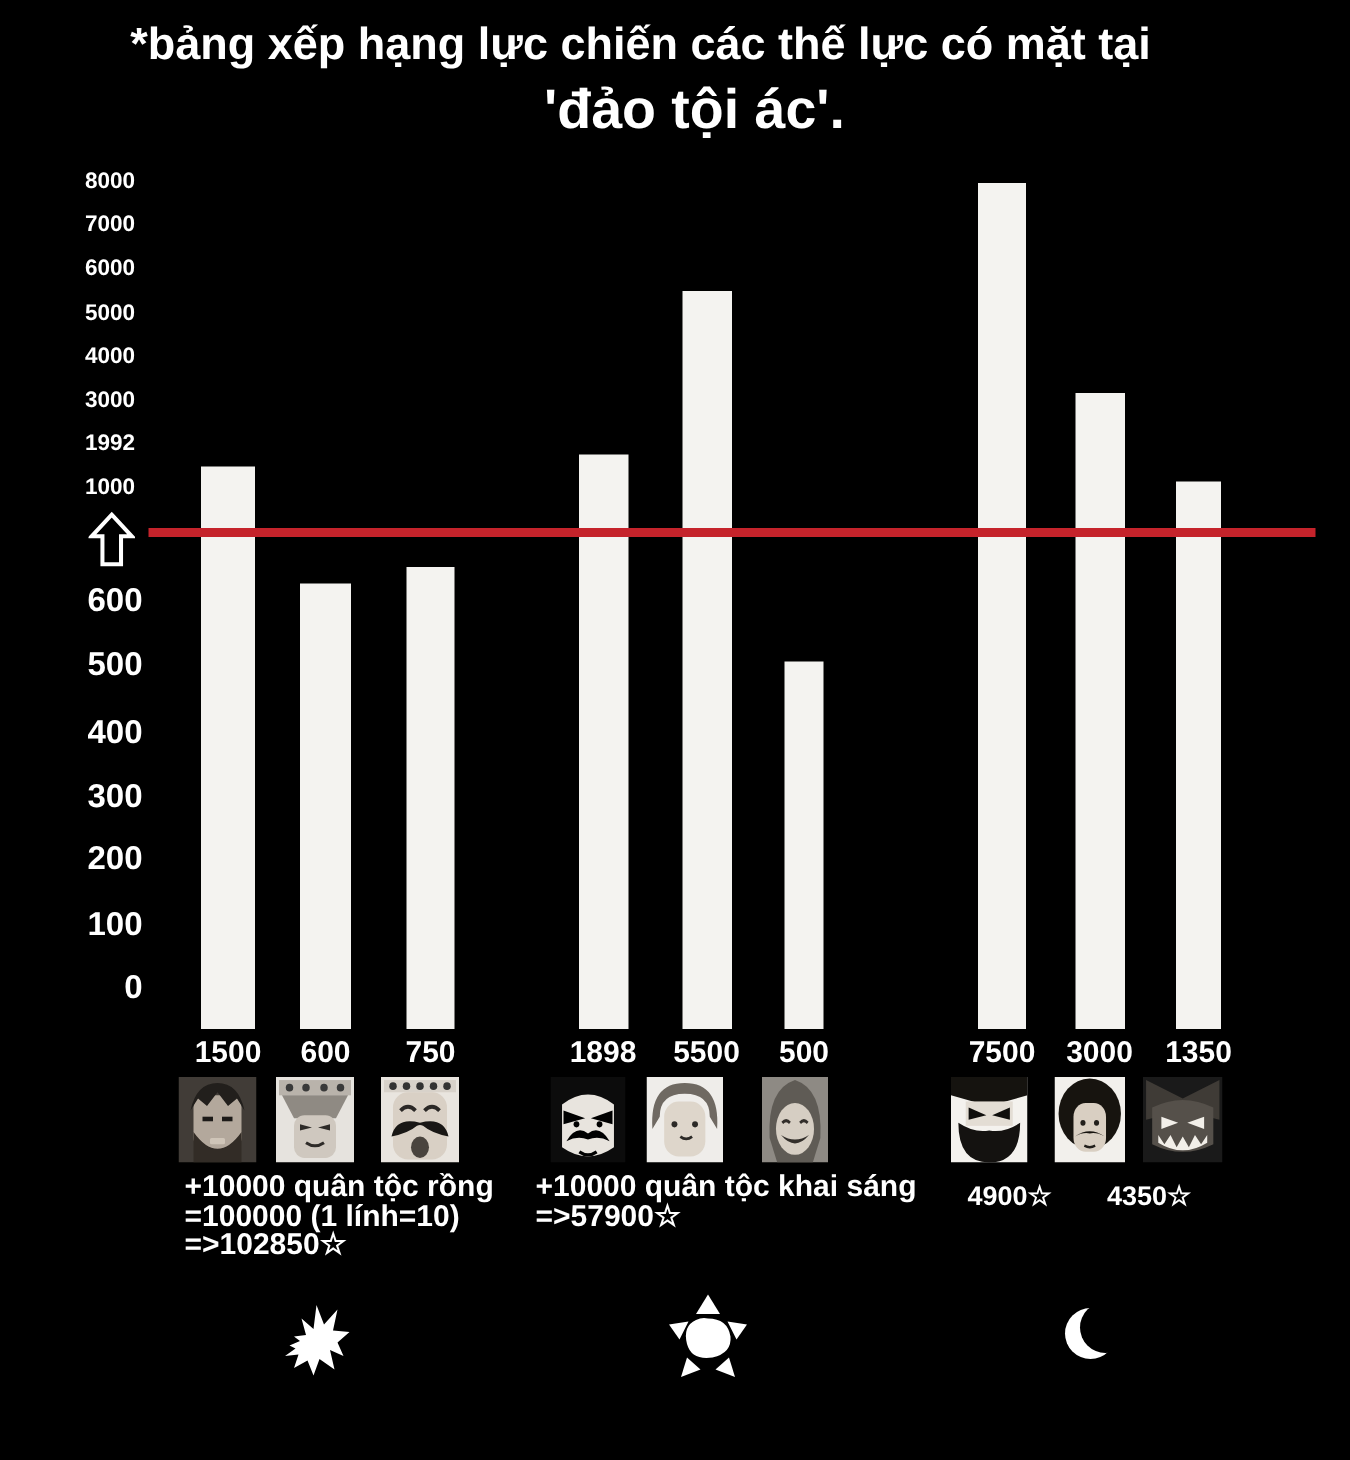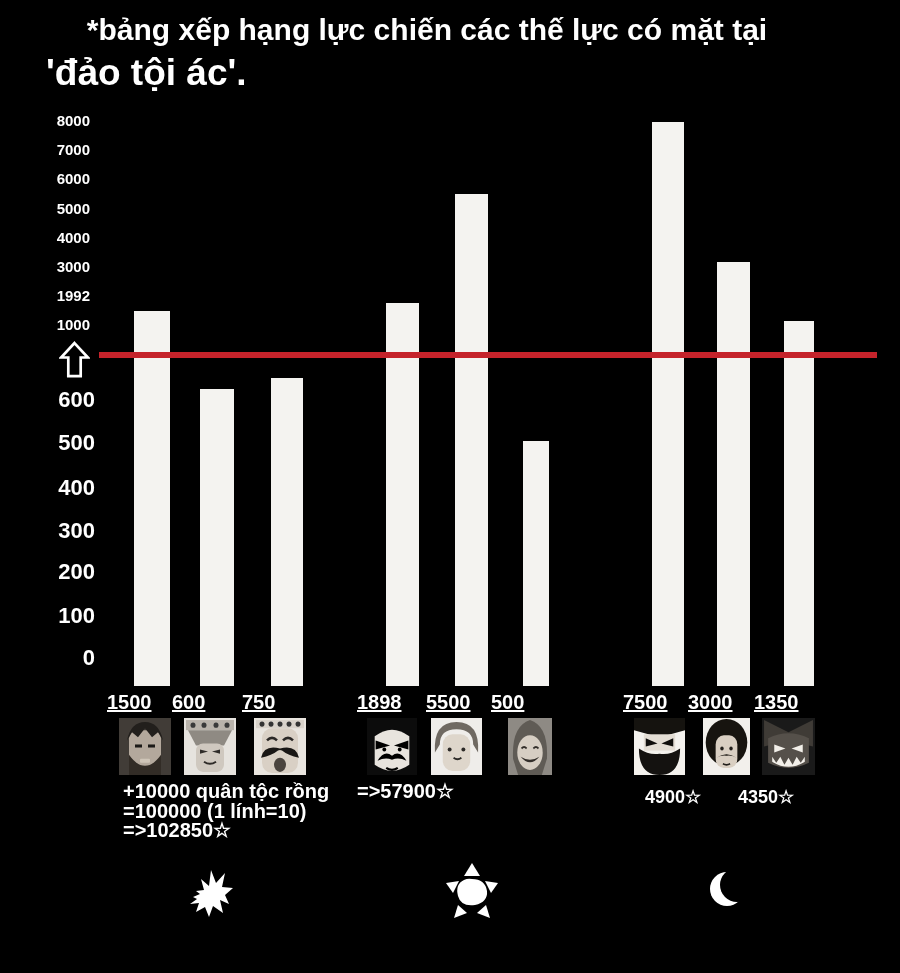--- a/index.html
+++ b/index.html
@@ -3,28 +3,28 @@
 <meta charset="utf-8">
 <style>
   html,body{margin:0;padding:0;background:#000;}
   .stage{
     position:relative;width:900px;height:973px;background:#000;
     font-family:"Liberation Sans",sans-serif;color:#fff;font-weight:bold;
     overflow:hidden;
   }
   .title1{position:absolute;top:13px;left:0;width:854px;text-align:center;
     font-size:30px;letter-spacing:0px;}
-  .title2{position:absolute;top:52px;left:46px;width:854px;
+  .title2{position:absolute;top:52px;left:36px;width:854px;text-align:center;
     font-size:37px;}
   .tick-hi{position:absolute;left:0;width:90px;text-align:right;font-size:15px;}
   .tick-lo{position:absolute;left:0;width:95px;text-align:right;font-size:22px;}
   .bar{position:absolute;background:#f4f3f0;}
   .redline{position:absolute;left:99px;top:352px;width:778px;height:6px;background:#c5232b;}
   .arrow{position:absolute;left:59px;top:341px;width:31px;height:37px;}
-  .xlab{position:absolute;top:691px;width:90px;text-align:left;font-size:20px;text-decoration:underline;}
+  .xlab{position:absolute;top:691px;width:90px;text-align:center;font-size:20px;}
   .avatar{position:absolute;top:718px;height:57px;}
   .avatar svg{display:block;width:100%;height:100%;}
   .note{position:absolute;top:782px;font-size:20px;line-height:19.5px;white-space:nowrap;}
   .score{position:absolute;top:786px;font-size:18px;white-space:nowrap;}
   .fic{position:absolute;}
   .fic svg{display:block;width:100%;height:100%;}
 </style>
 </head>
 <body>
 
@@ -185,20 +185,21 @@
       <path d="M10 38 L14 44 L18 38 L22 46 L26 39 L30 46 L34 38 L38 44 L42 38 L42 43 Q26 53 10 43 Z" fill="#f2efe9"></path>
     </svg>
   </div>
 
   <div class="note" style="left:123px">
     <div>+10000 quân tộc rồng</div>
     <div>=100000 (1 lính=10)</div>
     <div>=&gt;102850☆</div>
   </div>
   <div class="note" style="left:357px">
+    <div>+10000 quân tộc khai sáng</div>
     <div>=&gt;57900☆</div>
   </div>
   <span class="score" style="left:645px">4900☆</span>
   <span class="score" style="left:738px">4350☆</span>
 
   <div class="fic" style="left:180px;top:864px;width:58px;height:58px">
     <svg viewBox="0 0 58 58" preserveAspectRatio="none">
       <path d="M10 40 L17 35 L13 33 L20 30 L16 27 L24 26 L21 15 L29 22 L31 6 L36 19 L45 9 L42 23 L53 24 L45 31 L49 40 L40 36 L43 49 L33 42 L29 53 L25 43 L16 48 L19 39 Z" fill="#fff"></path>
     </svg>
   </div>

